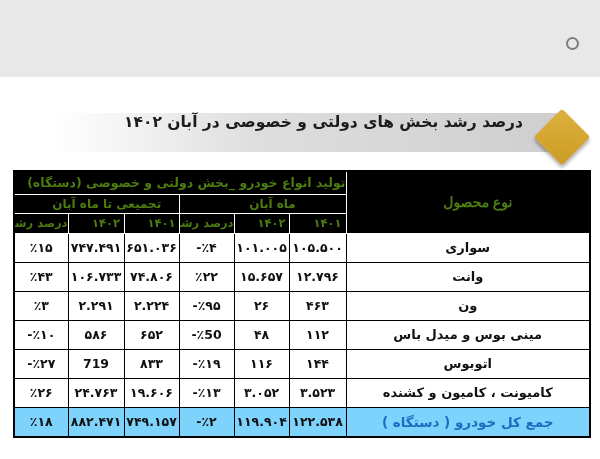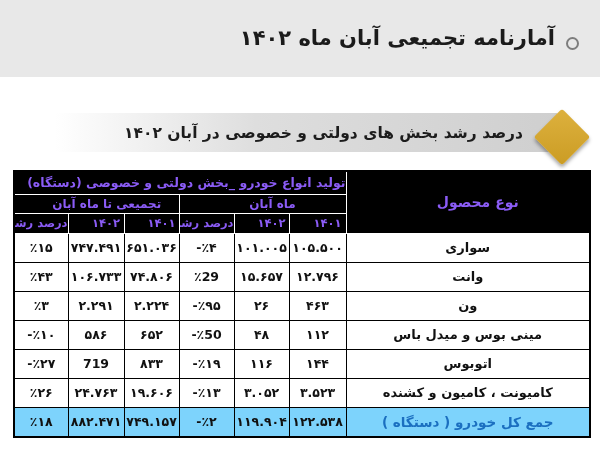--- a/index.html
+++ b/index.html
@@ -28,21 +28,21 @@
   }
   .bullet-circle {
     position:absolute; top:37px; right:21px; width:13px; height:13px;
     border:2px solid #7d7d7d; border-radius:50%; background:transparent;
   }
 
   
   .section-bar {
     position:absolute; top:113px; left:55px; width:502px; height:39px;
     background:linear-gradient(to right,#ffffff 0%,#dedede 40%,#cfcfcf 100%);
-    display:flex; align-items:center; justify-content:flex-end;
+    display:flex; align-items:flex-start; justify-content:flex-end;
     padding-right:34px;
   }
   .section-title {
     direction:rtl; font-size:15.5px; font-weight:bold; color:#1c1c1c;
     white-space:nowrap;
   }
   .diamond {
     position:absolute; top:117px; left:542px; width:40px; height:40px;
     background:linear-gradient(135deg,#ddb13e 0%,#cb9c24 100%);
     transform:rotate(45deg); border-radius:3px;
@@ -54,40 +54,39 @@
     position:absolute; top:170px; left:13px; width:576px;
     border-collapse:collapse; direction:rtl;
     font-weight:bold; table-layout:fixed;
     border:2px solid #000;
   }
   table.stats th, table.stats td {
     border:1px solid #000; text-align:center; vertical-align:middle;
     overflow:hidden; white-space:nowrap;
   }
   table.stats thead th {
-    background:#000; color:#8b5cf6; border:1px solid #fff; font-size:12px;padding-left:20px;
+    background:#000; color:#4d7c0f; border:1px solid #fff; font-size:12px;padding-left:20px;
   }
   table.stats thead tr.h1 th { height:23px; font-size:12.5px; }
   table.stats thead tr.h2 th { height:19px; }
   table.stats thead tr.h3 th { height:20px; font-size:11.5px; }
-  th.product-head { font-size:14px !important; }
+  th.product-head { font-size:14px !important;font-family:Liberation Serif, serif; }
   table.stats tbody tr { height:29px; }
   table.stats tbody tr.total { height:30px; }
   td.name  { font-size:13px; color:#111; direction:rtl; }
   td.num   { font-size:12.5px; color:#111; direction:ltr;margin-top:10px; }
   tr.total td { background:#7dd3fc; }
   tr.total td.name { color:#1b6fc0; font-size:13.5px; }
 </style>
 </head>
 <body>
 
 <div id="page">
 
   <div class="band">
-    <div class="title">آمارنامه تجمیعی آبان ماه ۱۴۰۲</div>
     <div class="bullet-circle"></div>
   </div>
 
   <div class="section-bar">
     <span class="section-title">درصد رشد بخش های دولتی و خصوصی در آبان ۱۴۰۲</span>
   </div>
   <div class="diamond"></div>
 
   <table class="stats">
     <colgroup>
@@ -124,21 +123,21 @@
         <td class="num">۱۰۱.۰۰۵</td>
         <td class="num">-٪۴</td>
         <td class="num">۶۵۱.۰۳۶</td>
         <td class="num">۷۴۷.۴۹۱</td>
         <td class="num">٪۱۵</td>
       </tr>
       <tr>
         <td class="name">وانت</td>
         <td class="num">۱۲.۷۹۶</td>
         <td class="num">۱۵.۶۵۷</td>
-        <td class="num">٪29</td>
+        <td class="num">٪۲۲</td>
         <td class="num">۷۴.۸۰۶</td>
         <td class="num">۱۰۶.۷۳۳</td>
         <td class="num">٪۴۳</td>
       </tr>
       <tr>
         <td class="name">ون</td>
         <td class="num">۴۶۳</td>
         <td class="num">۲۶</td>
         <td class="num">-٪۹۵</td>
         <td class="num">۲.۲۲۴</td>

